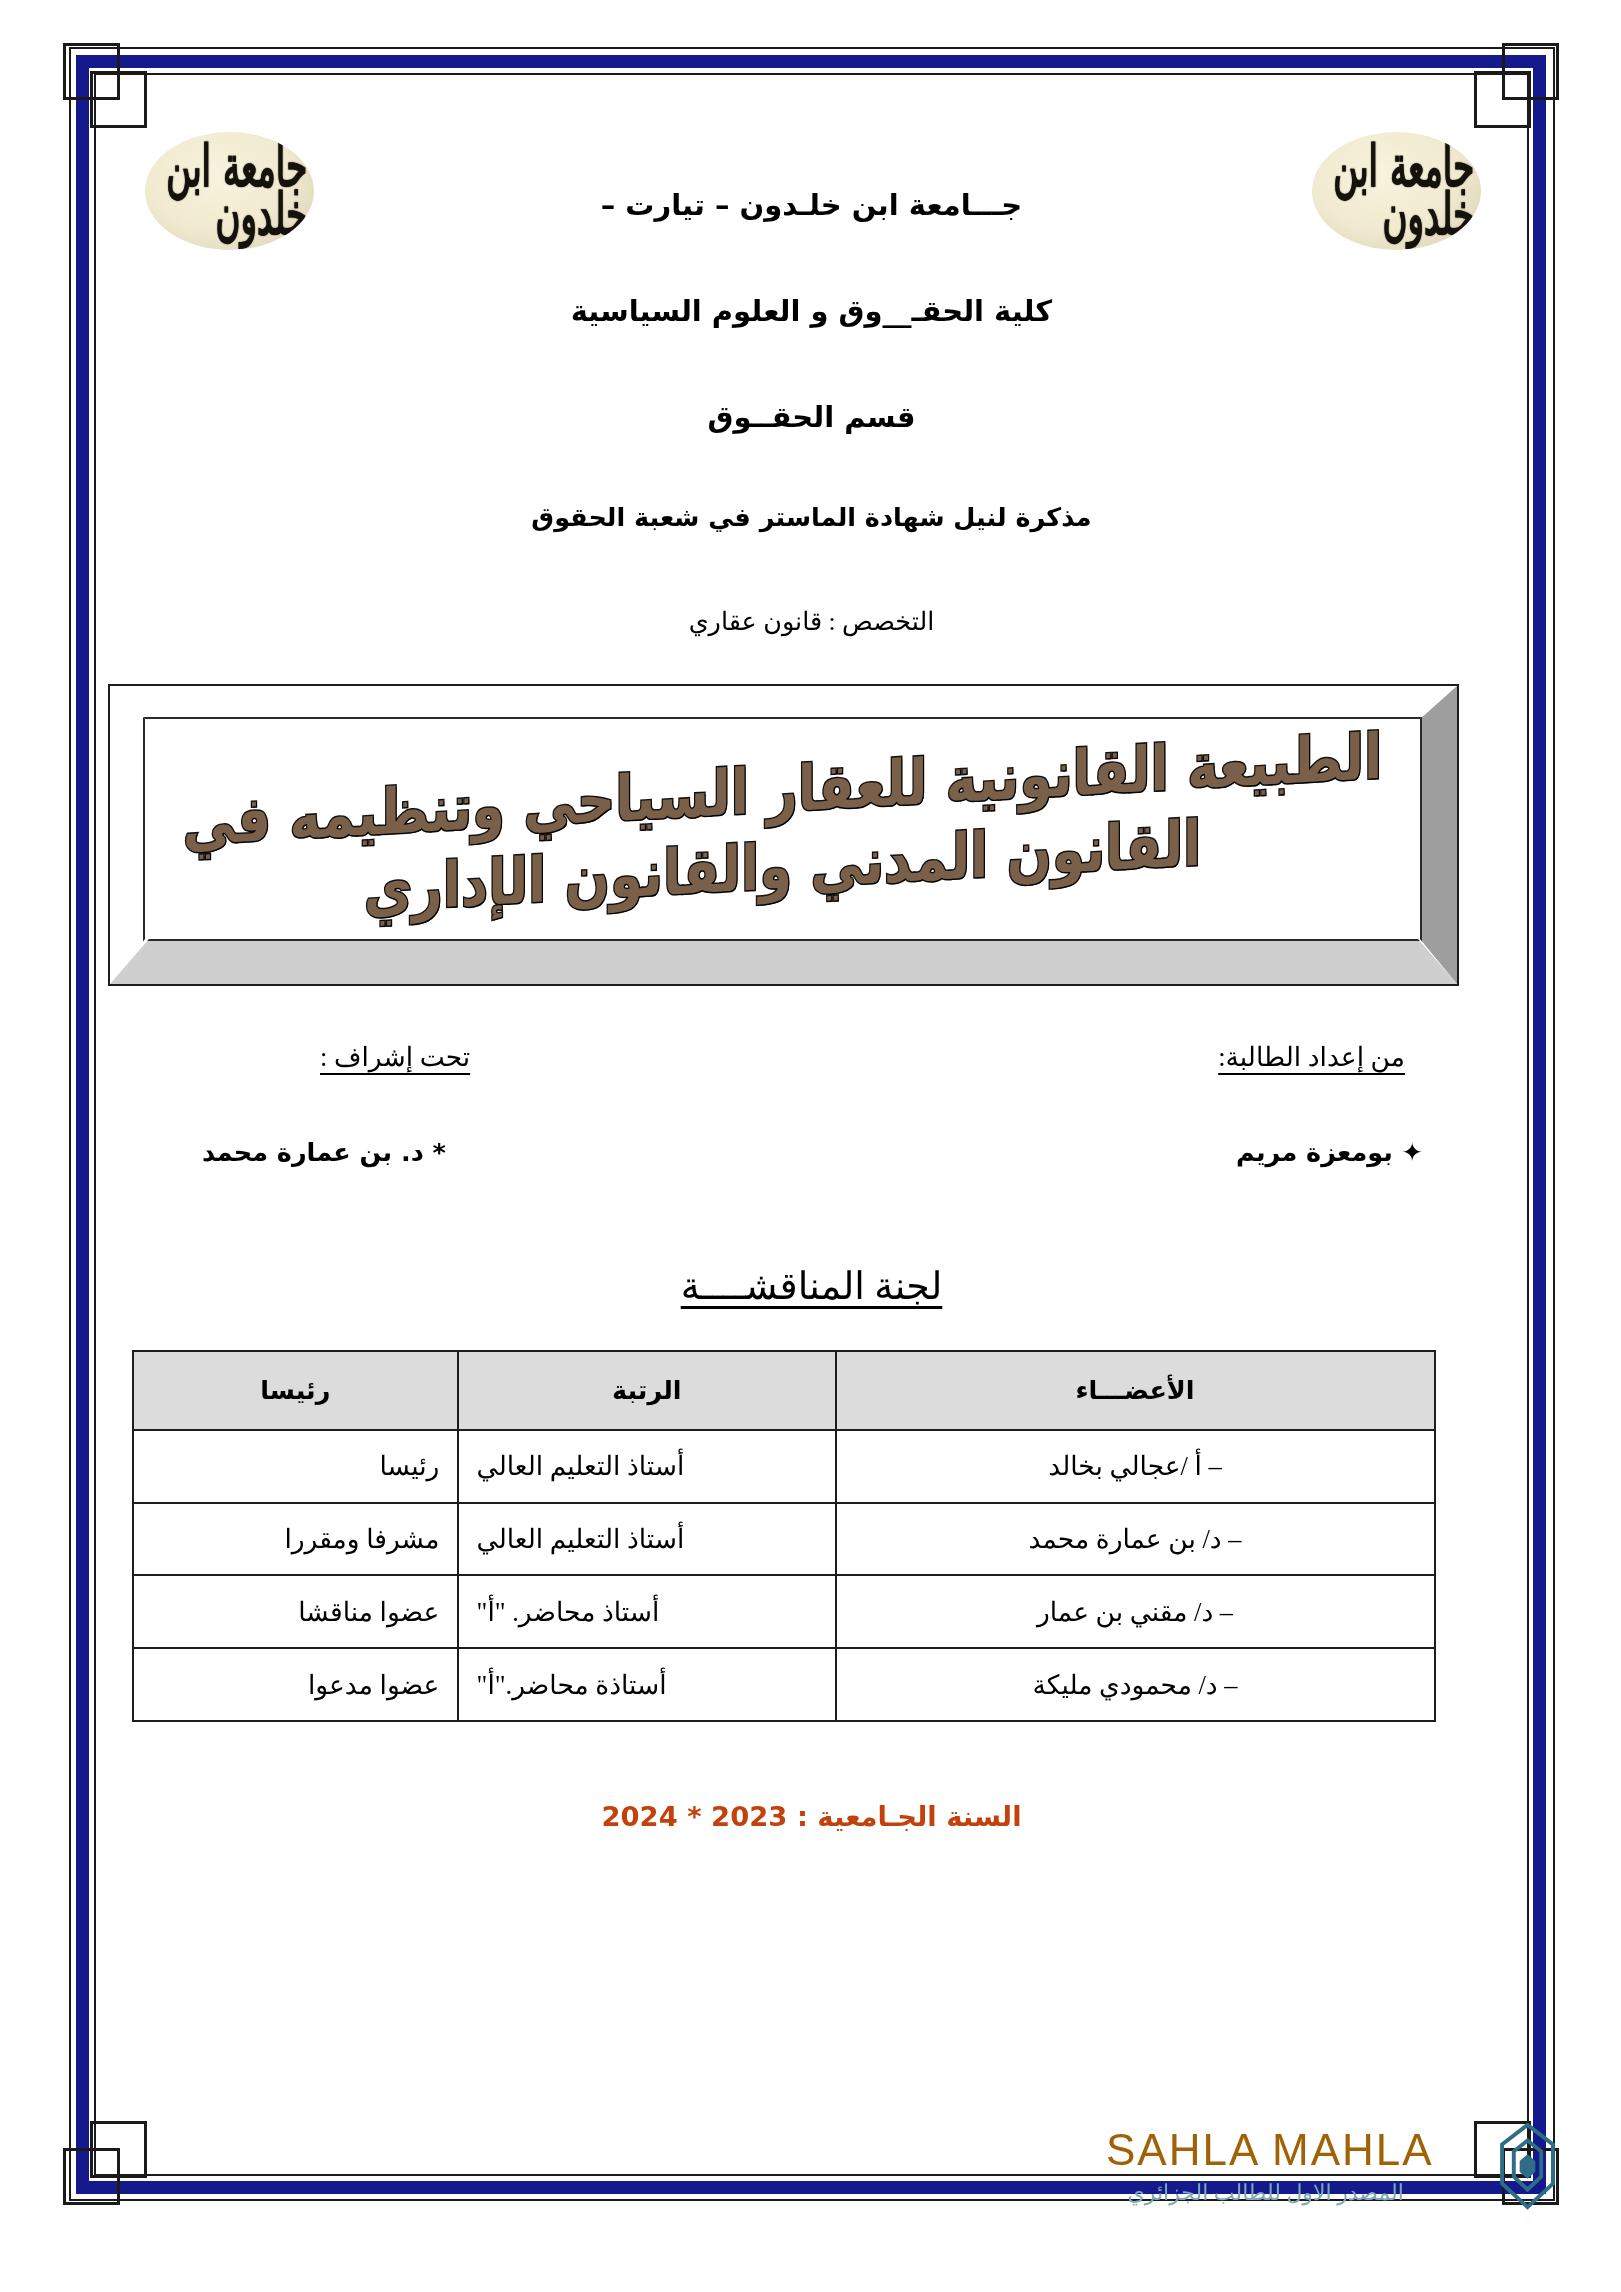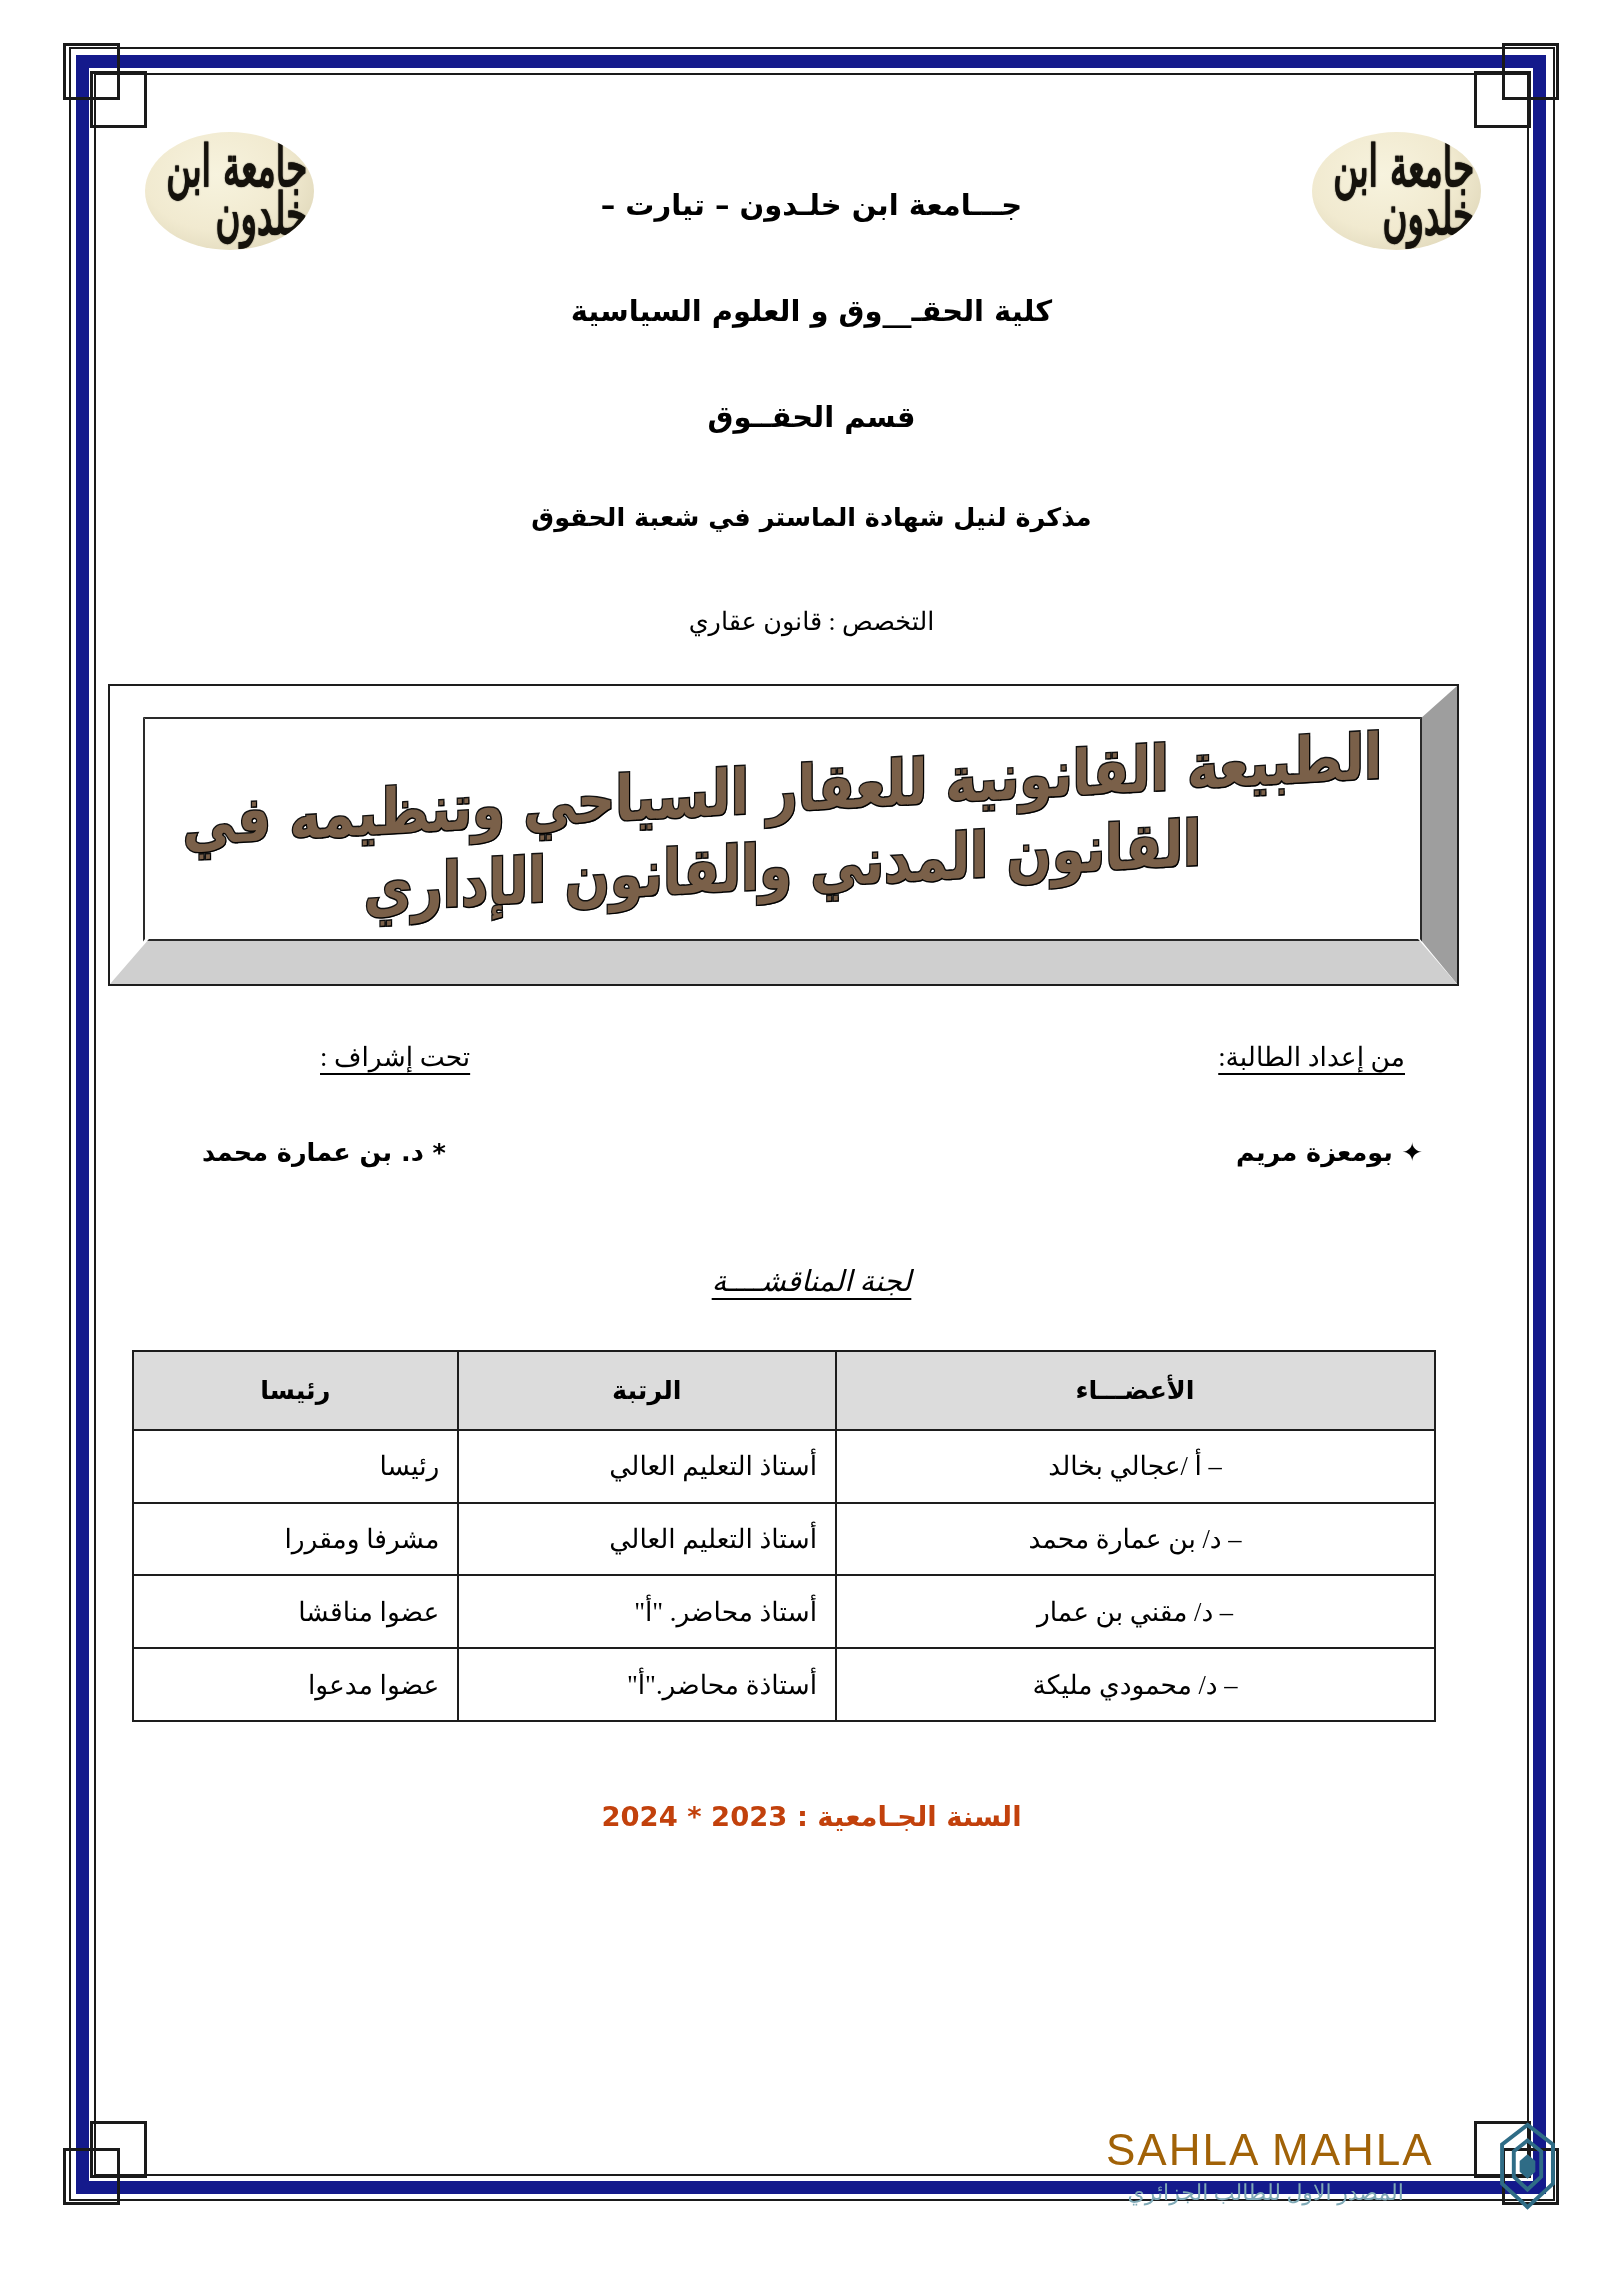--- a/index.html
+++ b/index.html
@@ -221,23 +221,22 @@
   .names-right { margin-right: 92px; }
   .names-left  { margin-left: 94px; }
 
   
   .committee-title {
     position: absolute;
     top: 1176px;
     width: 100%;
     text-align: center;
     font-family: "Liberation Serif", "DejaVu Serif", serif;
-    font-size: 29px;
+    font-size: 38px;
     color: #000;
-    font-style: italic;
   }
   .committee-title span {
     text-decoration: underline;
     text-underline-offset: 6.9px;
   }
 
   
   .committee-table {
     position: absolute;
     top: 1262px;
@@ -258,21 +257,21 @@
     vertical-align: middle;
   }
   .committee-table thead th {
     background: #dcdcdc;
     font-family: "DejaVu Sans", "Liberation Sans", sans-serif;
     font-weight: 700;
     font-size: 25.5px;
     height: 69px;
   }
   .committee-table td.col-members { text-align: center; }
-  .committee-table td.col-rank { text-align: right; }
+  .committee-table td.col-rank { text-align: left; }
   .committee-table td.col-capacity { text-align: right; padding-left: 25.5px; }
   .col-w-members  { width: 46%; }
   .col-w-rank     { width: 29%; }
   .col-w-capacity { width: 25%; }
 
   
   .academic-year {
     position: absolute;
     top: 1713px;
     width: 100%;

